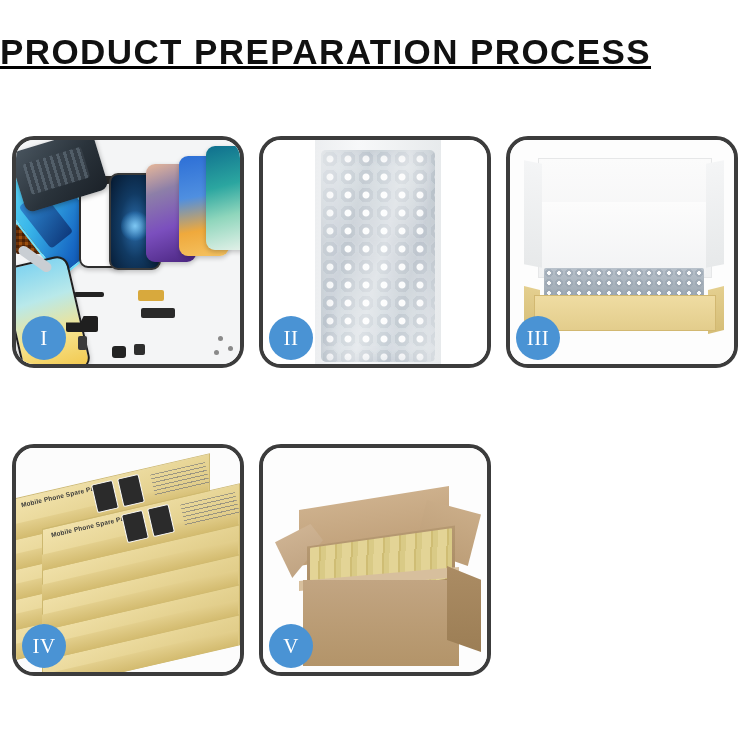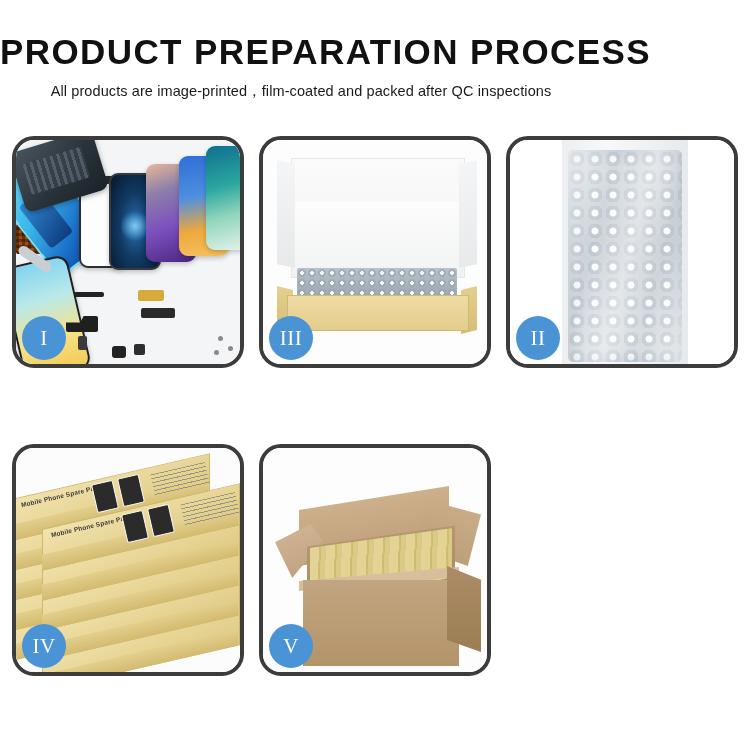--- a/index.html
+++ b/index.html
@@ -1,20 +1,20 @@
 <!DOCTYPE html>
 <html><head>
 <meta charset="utf-8">
 <style>
   html,body{margin:0;padding:0;}
   body{
     width:750px;height:750px;background:#ffffff;
     font-family:"Liberation Sans",sans-serif;overflow:hidden;
   }
-  .page{position:relative;width:602px;height:750px;box-sizing:border-box;}
+  .page{position:relative;width:602px;height:750px;box-sizing:border-box;text-decoration:underline;}
 
   
   .header{width:100%;text-align:center;padding-top:34px;}
   .title{
     font-size:35px;font-weight:700;color:#111;letter-spacing:1.4px;
     line-height:1;white-space:nowrap;
   }
   .subtitle{
     margin-top:13px;font-size:14.5px;color:#1a1a1a;letter-spacing:.1px;
     white-space:nowrap;
@@ -260,21 +260,20 @@
   .c6-seam2{position:absolute;left:56px;top:166px;width:14px;height:18px;
     background:rgba(150,122,86,.45);}
 </style>
 </head>
 <body>
 
 <div class="page">
 
   <div class="header">
     <div class="title">PRODUCT PREPARATION PROCESS</div>
-    <div class="subtitle">All products are image-printed，film-coated and packed after QC inspections</div>
   </div>
 
   <div class="grid">
 
     <div class="panel">
       <div class="scene p1">
         <div class="ph ph-tilt"></div>
         <div class="ph ph-white"></div>
         <div class="ph ph-jelly"></div>
         <div class="ph ph-purple"></div>
@@ -293,40 +292,40 @@
         <div class="part" style="left:118px;top:204px;width:11px;height:11px;background:#2e2e2e;"></div>
         <div class="tool"></div>
         <div class="scr" style="left:202px;top:196px;"></div>
         <div class="scr" style="left:212px;top:206px;"></div>
         <div class="scr" style="left:198px;top:210px;"></div>
       </div>
       <div class="badge">I</div>
     </div>
 
     <div class="panel">
+      <div class="scene p2">
+        <div class="bw-bg"></div>
+        <div class="bw"></div>
+        <div class="bw-sheen"></div>
+      </div>
+      <div class="badge">II</div>
+    </div>
+
+    <div class="panel">
       <div class="scene p3">
         <div class="b3-lid"></div>
         <div class="b3-lid-l"></div>
         <div class="b3-lid-r"></div>
         <div class="b3-foam"></div>
         <div class="b3-bubbles"></div>
         <div class="b3-lfoot"></div>
         <div class="b3-rfoot"></div>
         <div class="b3-front"></div>
       </div>
       <div class="badge">III</div>
-    </div>
-
-    <div class="panel">
-      <div class="scene p2">
-        <div class="bw-bg"></div>
-        <div class="bw"></div>
-        <div class="bw-sheen"></div>
-      </div>
-      <div class="badge">II</div>
     </div>
 
     <div class="panel">
       <div class="scene p4">
 
         <div class="stackA">
           <div class="kbox" style="top:122px">
             <div class="top"></div>
             <div class="side"></div>
           </div>

